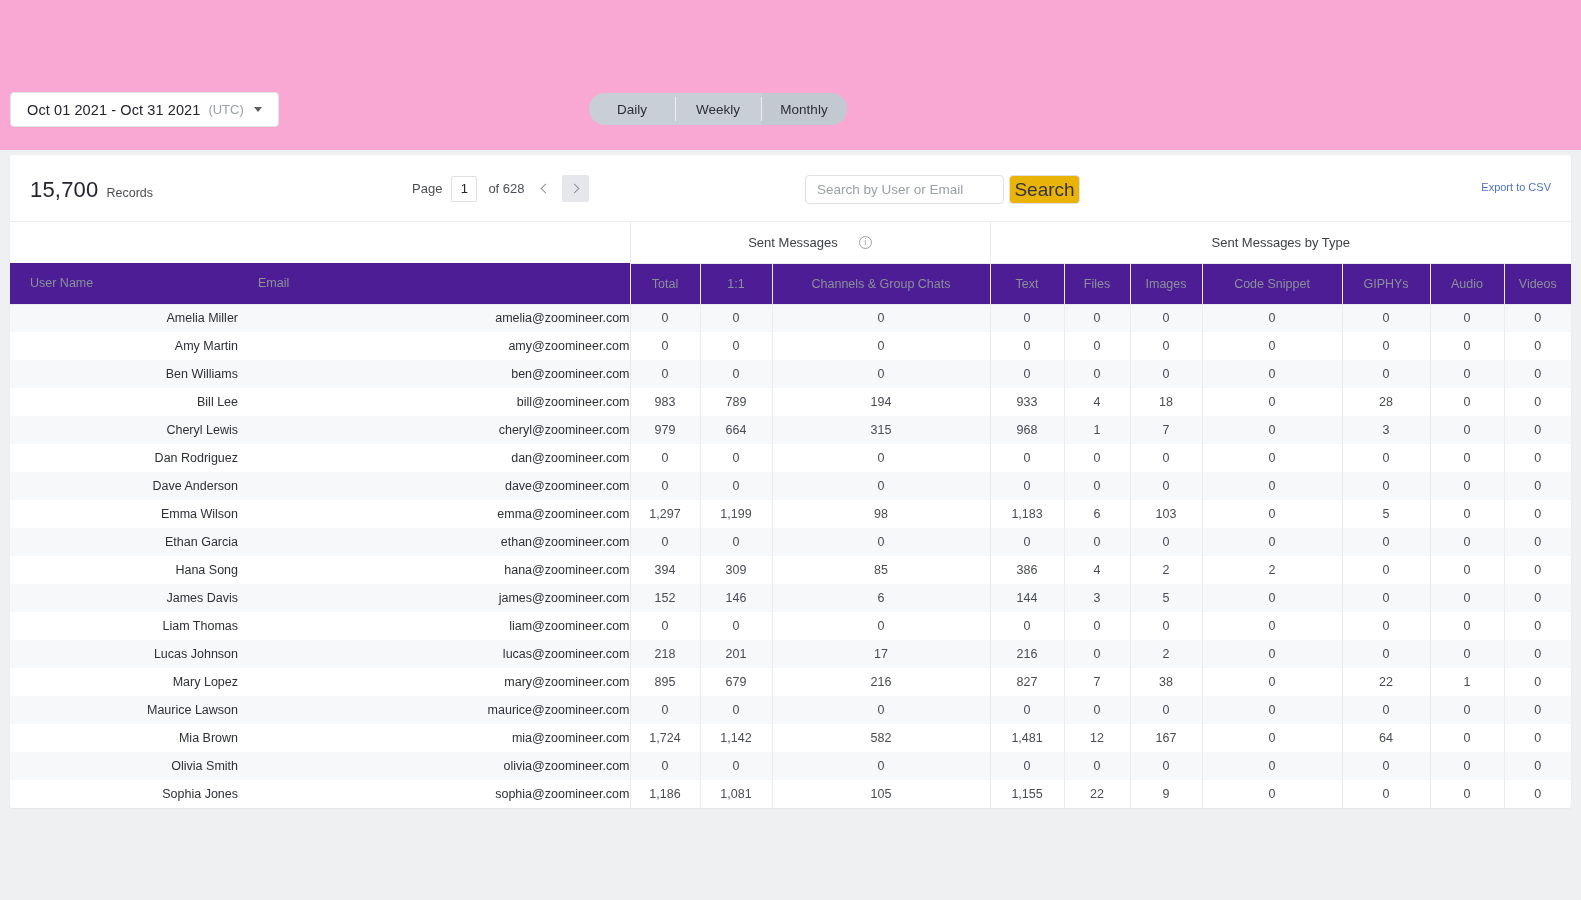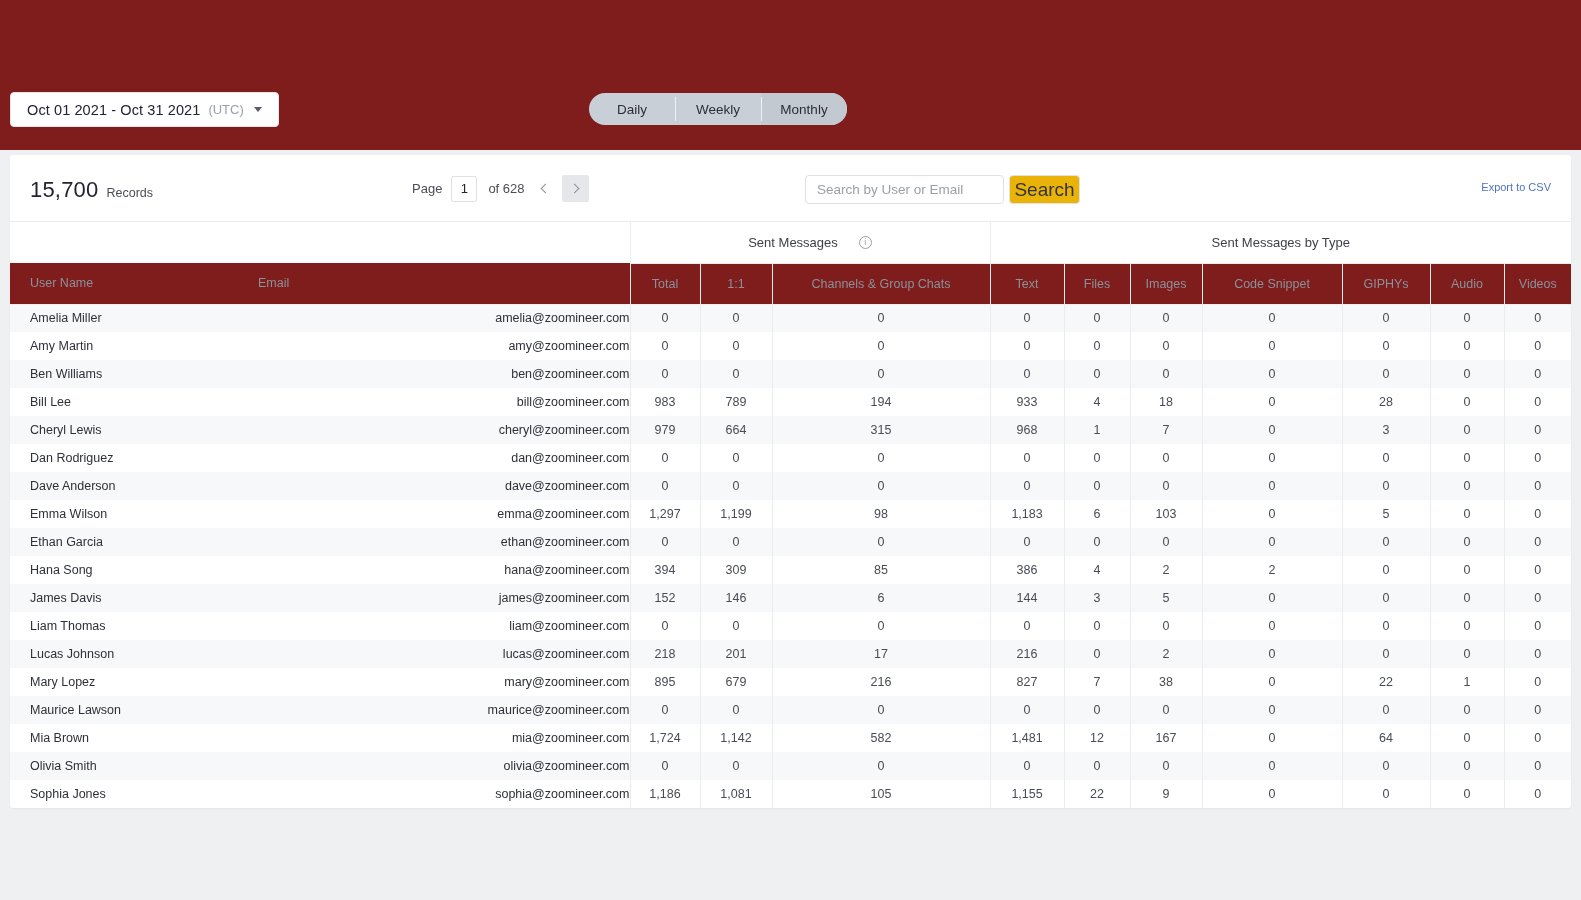--- a/index.html
+++ b/index.html
@@ -8,21 +8,21 @@
     background: #eff0f2;
     font-family: "Liberation Sans", sans-serif;
     -webkit-font-smoothing: antialiased;
     overflow: hidden;
   }
 
   
   .topbar {
     position: absolute;
     left: 0; top: 0; width: 1581px; height: 150px;
-    background: #7f1d1d;
+    background: #f9a8d4;
     padding-left: 32px;
   }
   .daterange {
     position: absolute;
     left: 10px; top: 92px;
     height: 35px;
     display: flex; align-items: center;
     padding: 0 16px;
     background: #ffffff;
     border: 1px solid #e2e4e7;
@@ -191,36 +191,36 @@
     font-style: normal;
     line-height: 1;
     cursor: pointer;
   }
 
   .hdr-col td {
     height: 41px;
     font-size: 12.5px;
     color: #8b9099;
     border-bottom: 1px solid #ebecee;
-    background: #7f1d1d;
+    background: #4c1d95;
     vertical-align: middle;
   }
   .hdr-col td.leftal { padding-left: 20px; text-align: left; }
   .hdr-col td.ctr { text-align: center; }
 
   tbody tr { height: 28px; }
   tbody tr:nth-child(odd) td { background: #f7f8f9; }
   tbody tr:nth-child(even) td { background: #ffffff; }
   tbody td {
     font-size: 12.5px;
     color: #33353d;
     height: 28px;
     vertical-align: middle;
   }
-  tbody td.name  { padding-left: 20px; text-align: left; color: #2e3038; }
+  tbody td.name  { padding-left: 20px; text-align: right; color: #2e3038; }
   tbody td.email { padding-left: 4px; text-align: right; color: #2e3038; }
   tbody td.num   { text-align: center; color: #494c55; }
 
   
   .vsep-l { border-left: 1px solid #ebecee; }
   .vsep-r { border-right: 1px solid #ebecee; }
 </style>
 </head>
 <body>
 

